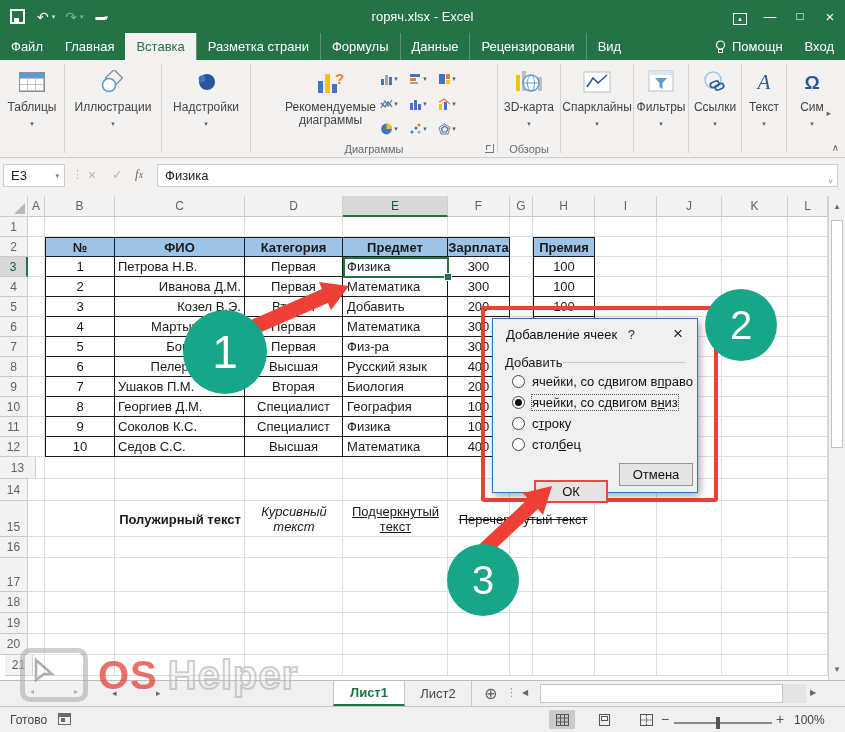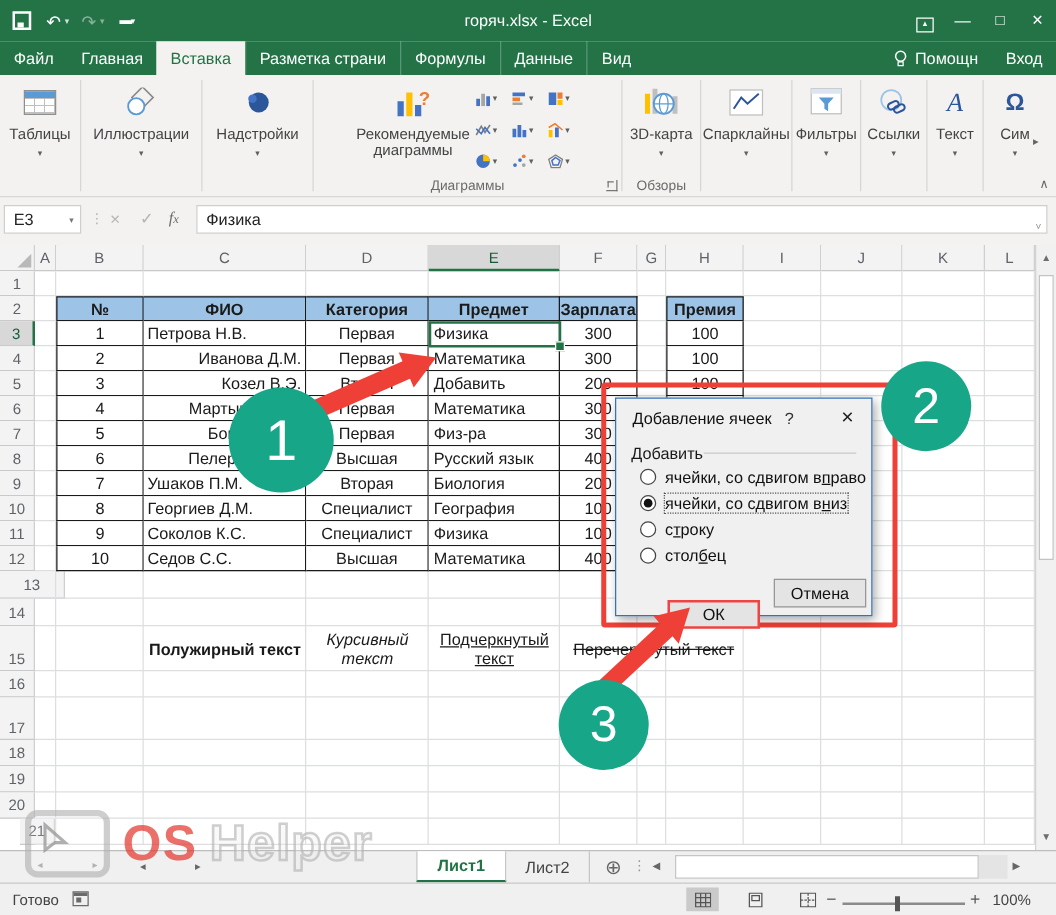--- a/index.html
+++ b/index.html
@@ -143,20 +143,21 @@
   </div>
 
   <div id="tabbar" class="abs">
     <div class="rtab">Файл</div>
     <div id="tabs-dynamic" style="display:flex">
         <div class="rtab">Главная</div>
         <div class="rtab active">Вставка</div>
         <div class="rtab">Разметка страни</div>
         <div class="rtab">Формулы</div>
         <div class="rtab">Данные</div>
+        <div class="rtab">Рецензировани</div>
         <div class="rtab">Вид</div>
       </div>
     <div class="tab-right">
       <div class="rtab" style="border-left:none;gap:6px">
         <svg width="11" height="14" viewBox="0 0 11 14">
             <circle cx="5.5" cy="5" r="4" fill="none" stroke="#fff" stroke-width="1.2"></circle>
             <rect x="3.5" y="9.5" width="4" height="3" fill="none" stroke="#fff" stroke-width="1"></rect>
           </svg>
         <span>Помощн</span>
       </div>
@@ -440,37 +441,37 @@
       <div class="hdr rowhdr" style="left: 0px; top: 357px; width: 28px; height: 20px;">8</div>
       <div class="gridline" style="left: 28px; top: 376px; width: 800px; height: 1px;"></div>
       <div class="hdr rowhdr" style="left: 0px; top: 377px; width: 28px; height: 20px;">9</div>
       <div class="gridline" style="left: 28px; top: 396px; width: 800px; height: 1px;"></div>
       <div class="hdr rowhdr" style="left: 0px; top: 397px; width: 28px; height: 20px;">10</div>
       <div class="gridline" style="left: 28px; top: 416px; width: 800px; height: 1px;"></div>
       <div class="hdr rowhdr" style="left: 0px; top: 417px; width: 28px; height: 20px;">11</div>
       <div class="gridline" style="left: 28px; top: 436px; width: 800px; height: 1px;"></div>
       <div class="hdr rowhdr" style="left: 0px; top: 437px; width: 28px; height: 20px;">12</div>
       <div class="gridline" style="left: 28px; top: 456px; width: 800px; height: 1px;"></div>
-      <div class="hdr rowhdr" style="left: 0px; top: 457px; width: 52px; height: 22px;">13</div>
+      <div class="hdr rowhdr" style="left: 0px; top: 457px; width: 36px; height: 22px;">13</div>
       <div class="gridline" style="left: 28px; top: 478px; width: 800px; height: 1px;"></div>
       <div class="hdr rowhdr" style="left: 0px; top: 479px; width: 28px; height: 22px;">14</div>
       <div class="gridline" style="left: 28px; top: 500px; width: 800px; height: 1px;"></div>
       <div class="hdr rowhdr" style="left: 0px; top: 501px; width: 28px; height: 36px; align-items: flex-end; padding-bottom: 2px;">15</div>
       <div class="gridline" style="left: 28px; top: 536px; width: 800px; height: 1px;"></div>
       <div class="hdr rowhdr" style="left: 0px; top: 537px; width: 28px; height: 21px;">16</div>
       <div class="gridline" style="left: 28px; top: 557px; width: 800px; height: 1px;"></div>
       <div class="hdr rowhdr" style="left: 0px; top: 558px; width: 28px; height: 34px; align-items: flex-end; padding-bottom: 2px;">17</div>
       <div class="gridline" style="left: 28px; top: 591px; width: 800px; height: 1px;"></div>
       <div class="hdr rowhdr" style="left: 0px; top: 592px; width: 28px; height: 21px;">18</div>
       <div class="gridline" style="left: 28px; top: 612px; width: 800px; height: 1px;"></div>
       <div class="hdr rowhdr" style="left: 0px; top: 613px; width: 28px; height: 21px;">19</div>
       <div class="gridline" style="left: 28px; top: 633px; width: 800px; height: 1px;"></div>
       <div class="hdr rowhdr" style="left: 0px; top: 634px; width: 28px; height: 21px;">20</div>
       <div class="gridline" style="left: 28px; top: 654px; width: 800px; height: 1px;"></div>
-      <div class="hdr rowhdr" style="left: 16px; top: 655px; width: 28px; height: 21px; text-align: center;">21</div>
+      <div class="hdr rowhdr" style="left: 5px; top: 655px; width: 28px; height: 21px; text-align: center;">21</div>
       <div class="gridline" style="left: 28px; top: 675px; width: 800px; height: 1px;"></div>
       <div class="cell tcell thead tl tt" style="left: 45px; top: 237px; width: 70px; height: 20px;">№</div>
       <div class="cell tcell thead tt" style="left: 115px; top: 237px; width: 130px; height: 20px;">ФИО</div>
       <div class="cell tcell thead tt" style="left: 245px; top: 237px; width: 98px; height: 20px;">Категория</div>
       <div class="cell tcell thead tt" style="left: 343px; top: 237px; width: 105px; height: 20px;">Предмет</div>
       <div class="cell tcell thead tt" style="left: 448px; top: 237px; width: 62px; height: 20px;">Зарплата</div>
       <div class="cell tcell thead tl tt" style="left: 533px; top: 237px; width: 62px; height: 20px;">Премия</div>
       <div class="cell tcell tl" style="left: 45px; top: 257px; width: 70px; height: 20px; justify-content: center;">1</div>
       <div class="cell tcell " style="left: 115px; top: 257px; width: 130px; height: 20px; padding-left: 3px;">Петрова Н.В.</div>
       <div class="cell tcell " style="left: 245px; top: 257px; width: 98px; height: 20px; justify-content: center;">Первая</div>

